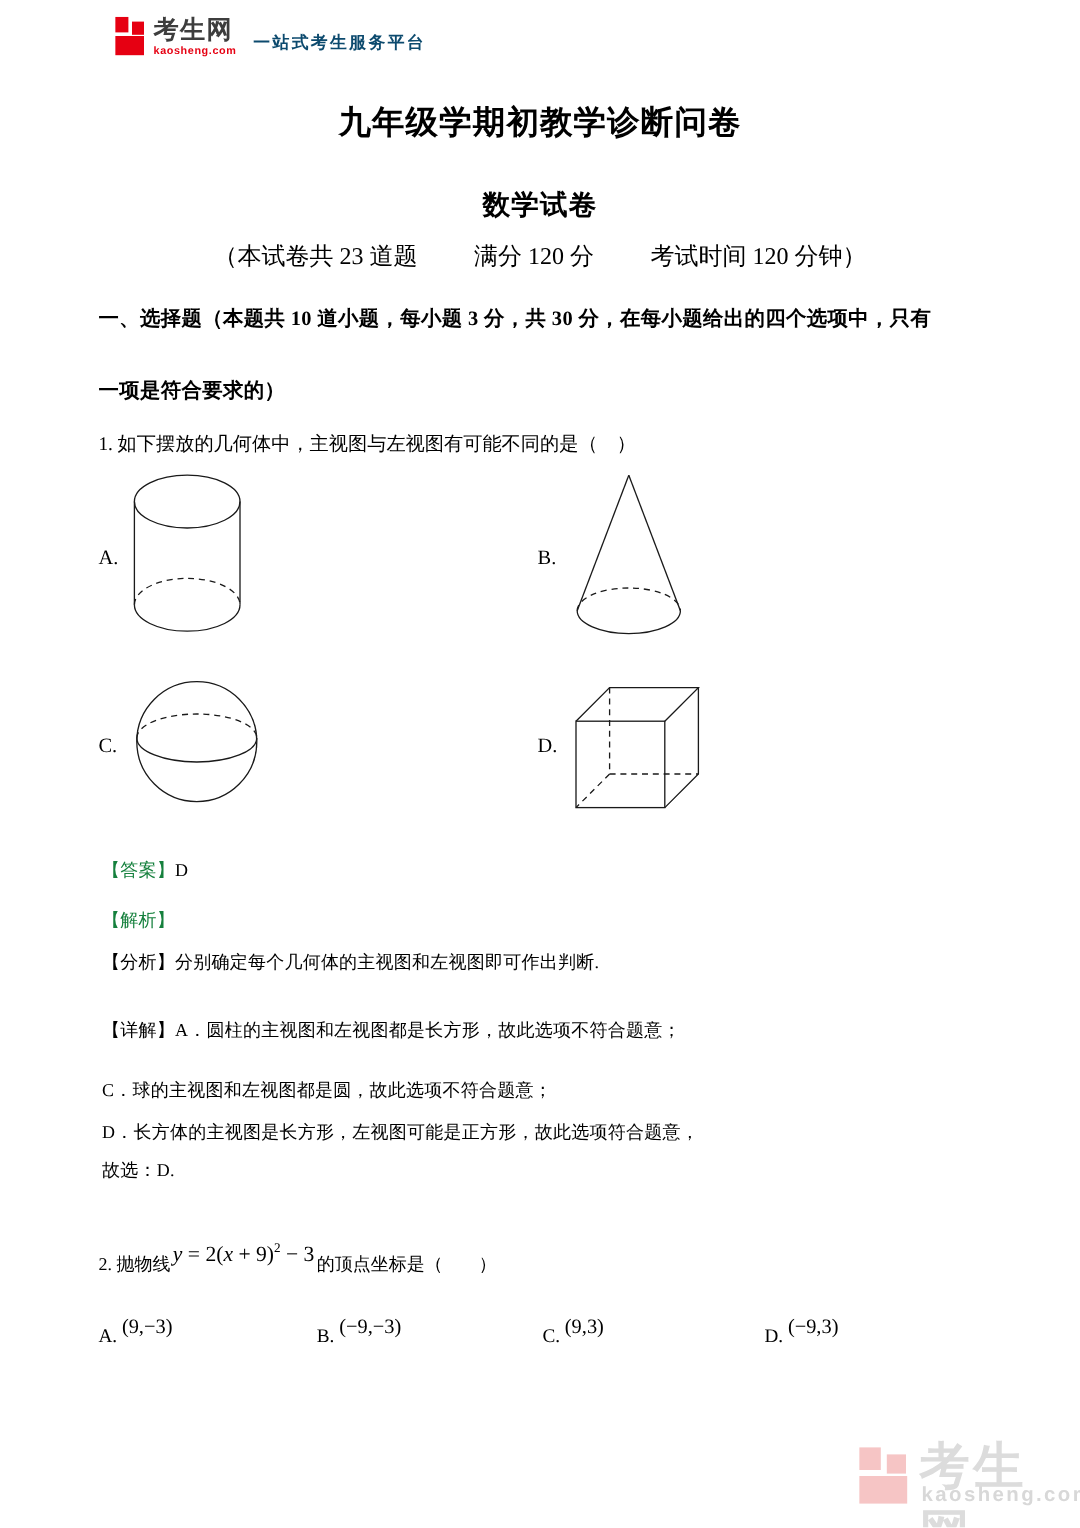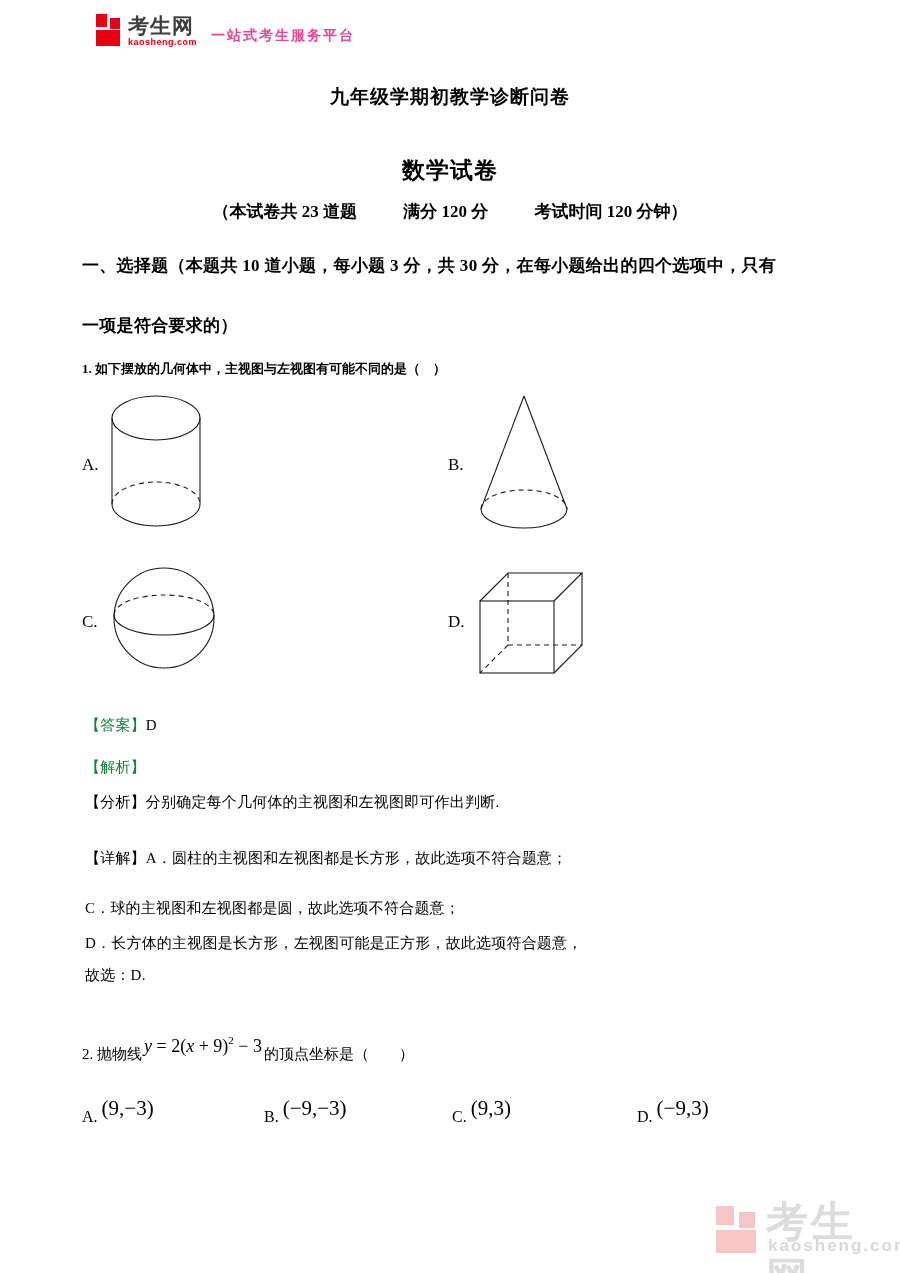--- a/index.html
+++ b/index.html
@@ -11,43 +11,43 @@
   }
   .abs { position:absolute; }
   .centered { left:0; right:0; text-align:center; }
 
   
   .logo-row { left:96px; top:14px; display:flex; align-items:flex-start; }
   .logo-icon { width:26px; height:34px; display:block; }
   .brand-block { margin-left:6px; font-family:"Liberation Sans","DejaVu Sans",sans-serif; }
   .brand-name { font-size:21px; font-weight:bold; color:#3d3d3d; letter-spacing:1px; line-height:1.1; }
   .brand-domain { font-size:9px; color:#e60012; font-weight:bold; letter-spacing:.5px; }
-  .tagline { margin-left:14px; margin-top:13px; font-size:14px; font-weight:bold; color:#ec4899; letter-spacing:2px; font-family:Liberation Mono, monospace; }
+  .tagline { margin-left:14px; margin-top:13px; font-size:14px; font-weight:bold; color:#0c4a6e; letter-spacing:2px; font-family:Liberation Mono, monospace; }
 
-  .doc-title { top:84px; font-size:19px; font-weight:bold; letter-spacing:1px; }
+  .doc-title { top:84px; font-size:27px; font-weight:bold; letter-spacing:1px; }
   .doc-subtitle { top:155px; font-size:23px; font-weight:bold; letter-spacing:1px; }
-  .exam-info { top:200px; font-size:17px; font-weight:bold; }
+  .exam-info { top:200px; font-size:20px; font-weight:normal; }
   .exam-info span { margin-right:42px; }
   .exam-info span:last-child { margin-right:0; }
 
   .sec-head { left:82px; font-size:17px; font-weight:bold; letter-spacing:.3px; }
   .body-line { left:85px; font-size:15px; letter-spacing:.2px; }
-  .q-line { left:82px; font-size:13px;font-weight:bold; }
+  .q-line { left:82px; font-size:16px; }
 
   .fig-label { font-size:17px; }
   .fig svg { display:block; }
   .blue { color:#15803d; }
 
   
   .q2-row { left:82px; top:1042px; font-size:15px; }
   .formula { font-size:18px; position:relative; top:-7px; padding:0 2px; white-space:nowrap; }
   .formula .var { font-style:italic; }
   .formula sup { font-size:11px; position:relative; top:-1px; }
   .q2opt-label { font-size:16px; }
-  .q2opt-val { font-size:21px; position:relative; top:-7px; padding-left:4px; white-space:nowrap; }
+  .q2opt-val { font-size:17px; position:relative; top:-7px; padding-left:4px; white-space:nowrap; }
 
   .footer-line { top:1247px; font-size:15px; letter-spacing:.3px; }
 
   
   .wm-icon { left:716px; top:1206px; width:42px; height:48px; }
   .wm-brand { left:766px; top:1194px; font-size:42px; font-weight:bold; color:#dcdcdc; letter-spacing:3px; font-family:"Liberation Sans","DejaVu Sans",sans-serif; }
   .wm-domain { left:768px; top:1236px; font-size:17px; font-weight:bold; color:#d8d8d8; letter-spacing:2px; font-family:"Liberation Sans","DejaVu Sans",sans-serif; }
 </style>
 </head>
 <body>

